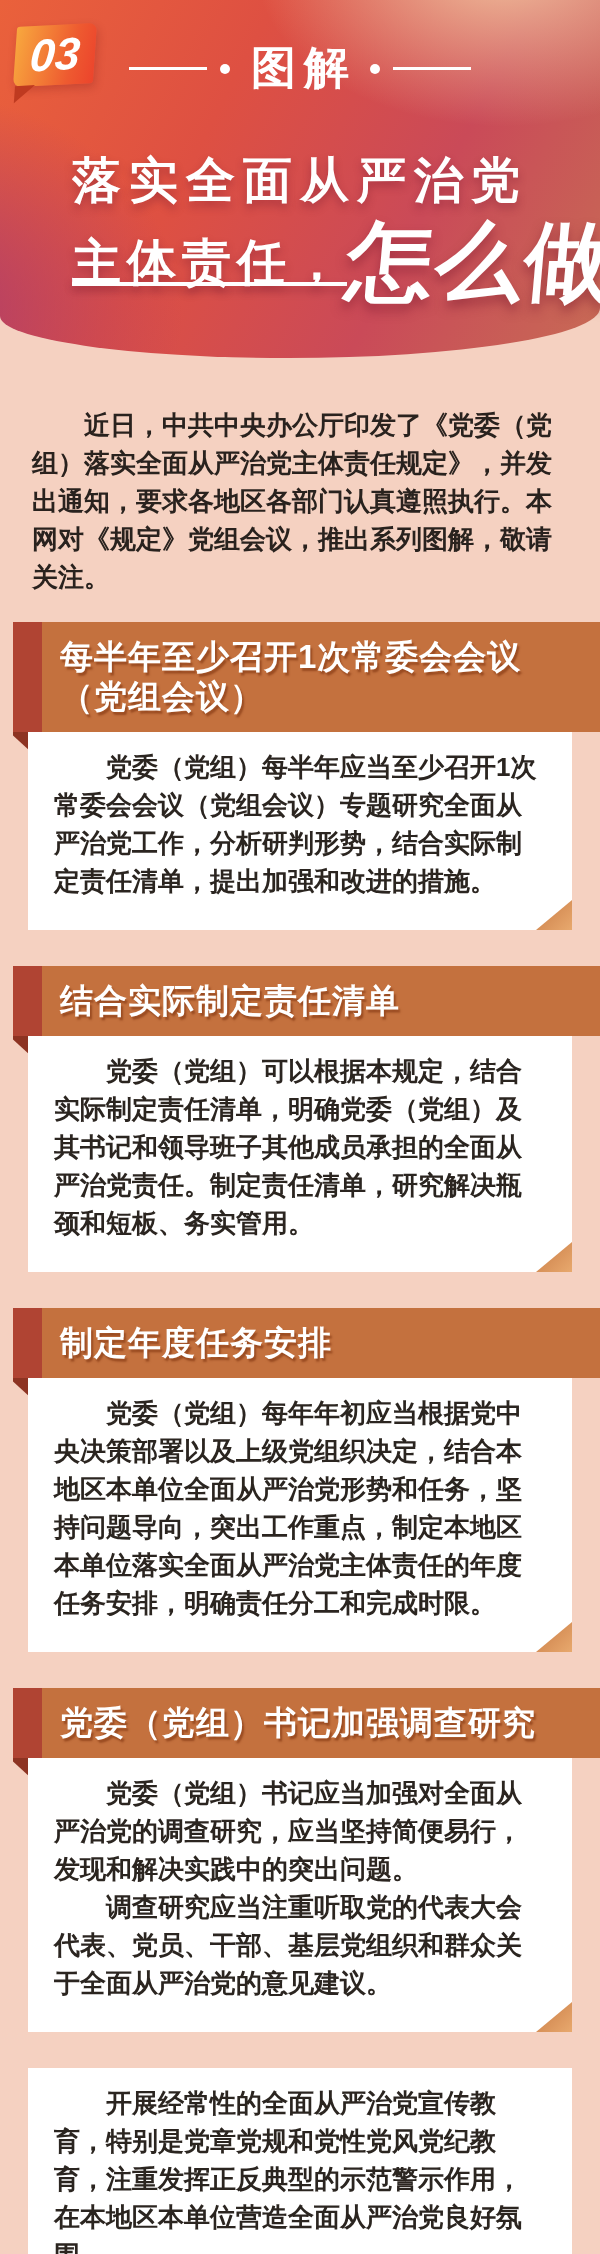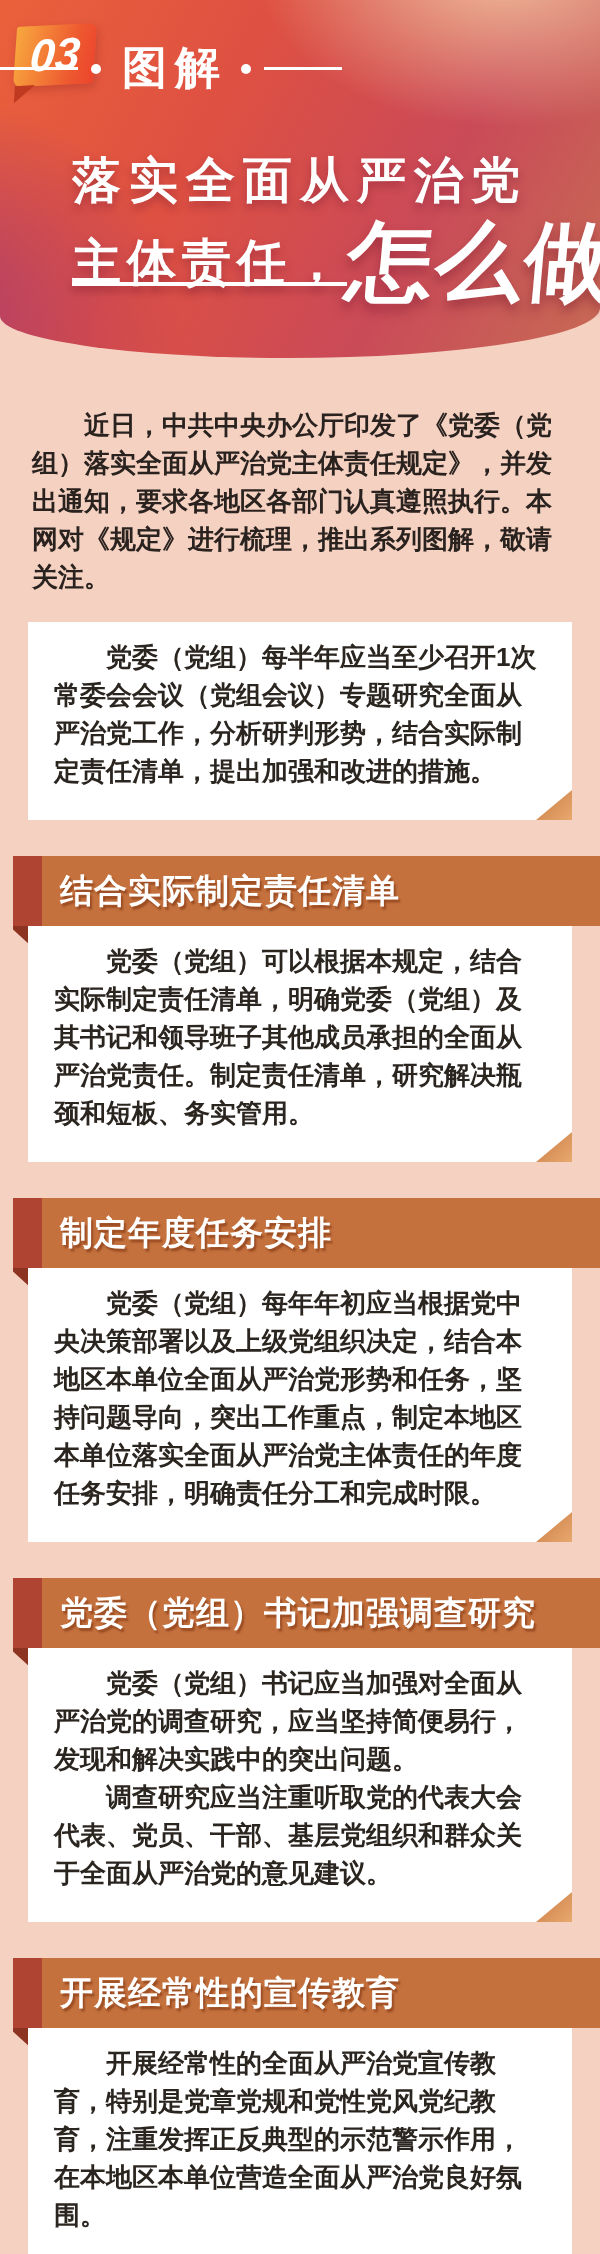--- a/index.html
+++ b/index.html
@@ -55,20 +55,21 @@
     font-size: 45px;
     color: #ffffff;
   }
 
   .tag-row {
     position: absolute;
     top: 46px;
     left: 0; right: 0;
     display: flex;
     align-items: center;
+    justify-content: center;
     gap: 13px;
     color: #fff;
   }
   .tag-line { width: 78px; height: 3px; background: #ffffff; }
   .tag-dot  { width: 10px; height: 10px; border-radius: 50%; background: #ffffff; }
   .tag-label {
     font-family: "Liberation Serif", serif;
     font-weight: bold;
     font-size: 45px;
     letter-spacing: 8px;
@@ -192,25 +193,30 @@
 
     <div class="title-block">
       <div class="title-line1">落实全面从严治党</div>
       <div class="title-line2">
         <span class="title-line2-prefix">主体责任，</span>
         <span class="title-line2-big">怎么做</span>
       </div>
     </div>
   </div>
 
-  <p class="intro">近日，中共中央办公厅印发了《党委（党组）落实全面从严治党主体责任规定》，并发出通知，要求各地区各部门认真遵照执行。本网对《规定》进行梳理，推出系列图解，敬请关注。</p>
+  <p class="intro">近日，中共中央办公厅印发了《党委（党组）落实全面从严治党主体责任规定》，并发出通知，要求各地区各部门认真遵照执行。本网对《规定》党组会议，推出系列图解，敬请关注。</p>
 
   <div class="sections">
 
     <div class="section">
+      <div class="section-head">
+        <span class="ribbon"></span>
+        <span class="ribbon-fold"></span>
+        <h2>每半年至少召开1次常委会会议（党组会议）</h2>
+      </div>
       <div class="section-box">
         <p>党委（党组）每半年应当至少召开1次常委会会议（党组会议）专题研究全面从严治党工作，分析研判形势，结合实际制定责任清单，提出加强和改进的措施。</p>
         <span class="corner"></span>
       </div>
     </div>
 
     <div class="section">
       <div class="section-head">
         <span class="ribbon"></span>
         <span class="ribbon-fold"></span>
@@ -241,25 +247,20 @@
         <h2>党委（党组）书记加强调查研究</h2>
       </div>
       <div class="section-box">
         <p>党委（党组）书记应当加强对全面从严治党的调查研究，应当坚持简便易行，发现和解决实践中的突出问题。</p>
         <p>调查研究应当注重听取党的代表大会代表、党员、干部、基层党组织和群众关于全面从严治党的意见建议。</p>
         <span class="corner"></span>
       </div>
     </div>
 
     <div class="section">
-      <div class="section-head">
-        <span class="ribbon"></span>
-        <span class="ribbon-fold"></span>
-        <h2>开展经常性的宣传教育</h2>
-      </div>
       <div class="section-box">
         <p>开展经常性的全面从严治党宣传教育，特别是党章党规和党性党风党纪教育，注重发挥正反典型的示范警示作用，在本地区本单位营造全面从严治党良好氛围。</p>
 
       </div>
     </div>
 
   </div>
 </div>
 
 </body></html>

